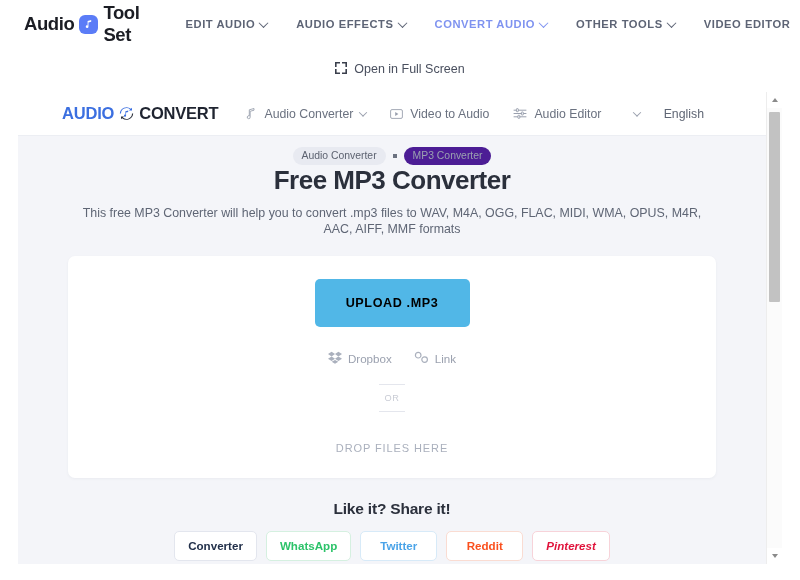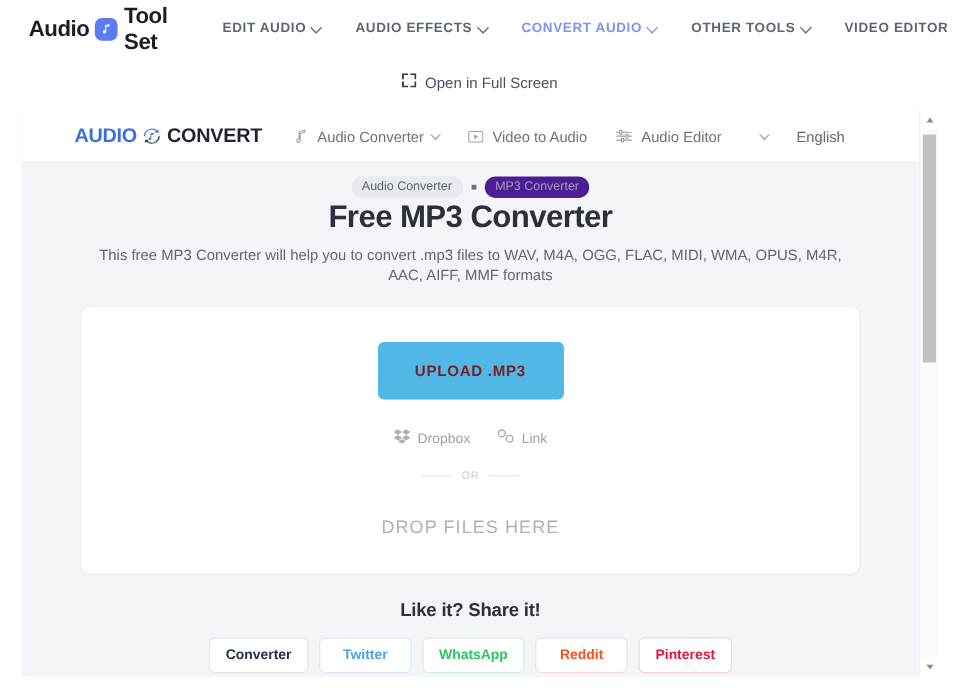--- a/index.html
+++ b/index.html
@@ -161,44 +161,44 @@
     background: #ffffff;
     border-radius: 7px;
     box-shadow: 0 1px 3px rgba(40,50,80,0.05);
     display: flex; flex-direction: column;
     align-items: center; justify-content: center;
   }
   .upload-btn {
     width: 155px; height: 48px;
     background: #51b7e7;
     border: none; border-radius: 5px;
-    color: #7f1d1d;
+    color: #000000;
     font-family: "Liberation Sans", sans-serif;
     font-size: 12.6px; font-weight: 700; letter-spacing: 0.6px;
     cursor: pointer;
     display: flex; align-items: center; justify-content: center;
   }
   .alt-sources {
     margin-top: 24px;
     display: flex; align-items: center; gap: 22px;
   }
   .alt-item {
     display: flex; align-items: center; gap: 6px;
     font-size: 11.6px; color: #9ba1af;
     cursor: pointer;
   }
   .or-row {
     margin-top: 18px;
-    display: flex; align-items: center; gap: 8px;
+    display: flex; align-items: center; gap: 8px; flex-direction: column;
   }
   .or-line { width: 26px; height: 1px; background: #e4e6ed; display: block; }
   .or-text { font-size: 9.2px; letter-spacing: 0.6px; color: #c9ccd5; }
   .drop-hint {
     margin-top: 30px;
-    font-size: 15px; letter-spacing: 0.9px; color: #aab0bd; text-align: right;
+    font-size: 11px; letter-spacing: 0.9px; color: #aab0bd; text-align: right;
   }
 
   .share-title {
     margin: 22px 0 0;
     text-align: center;
     font-size: 15.5px; font-weight: 700; letter-spacing: -0.2px;
     color: #2b303c;
   }
   .share-row {
     margin-top: 13px;
@@ -412,24 +412,24 @@
           <span class="or-line"></span>
         </div>
 
         <div class="drop-hint">DROP FILES HERE</div>
       </div>
 
       <h2 class="share-title">Like it? Share it!</h2>
 
       <div class="share-row">
         <button class="share-btn" style="color:#22304a;border-color:#e3e6ee;">Converter</button>
+        <button class="share-btn" style="color:#2dc36a;border-color:#d5f0e0;">WhatsApp</button>
         <button class="share-btn" style="color:#4aa3e8;border-color:#d7eaf8;">Twitter</button>
-        <button class="share-btn" style="color:#2dc36a;border-color:#d5f0e0;">WhatsApp</button>
         <button class="share-btn" style="color:#fa501e;border-color:#fadcd2;">Reddit</button>
-        <button class="share-btn" style="color:#e0143c;border-color:#f7d3d9;">Pinterest</button>
+        <button class="share-btn" style="color:#e0143c;border-color:#f7d3d9;font-style:italic;">Pinterest</button>
       </div>
 
     </div>
   </div>
 
   <div class="ifr-scroll">
     <div class="ifr-track">
       <div class="ifr-thumb"></div>
     </div>
     <div class="ifr-btn" style="position:absolute;top:0;left:0;">

